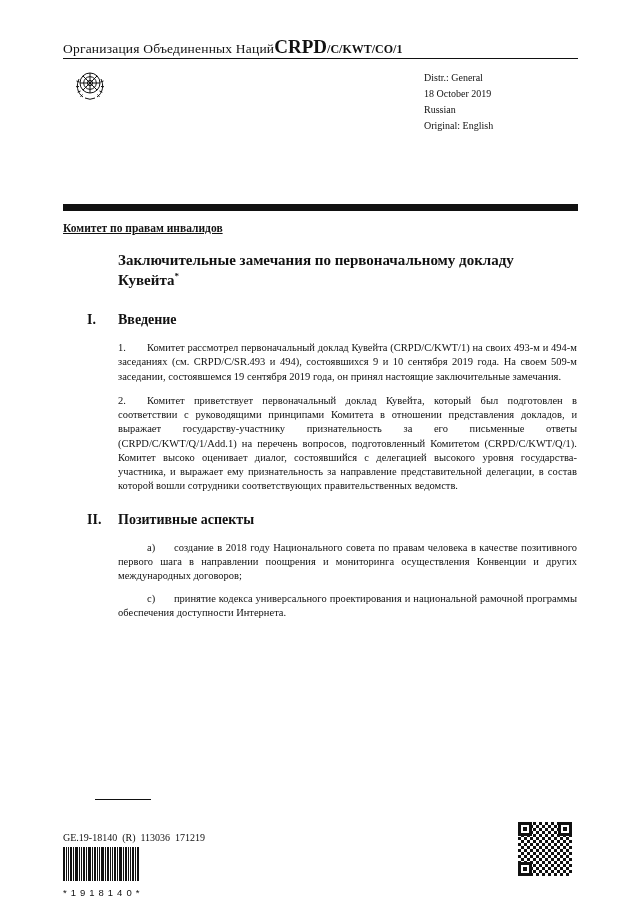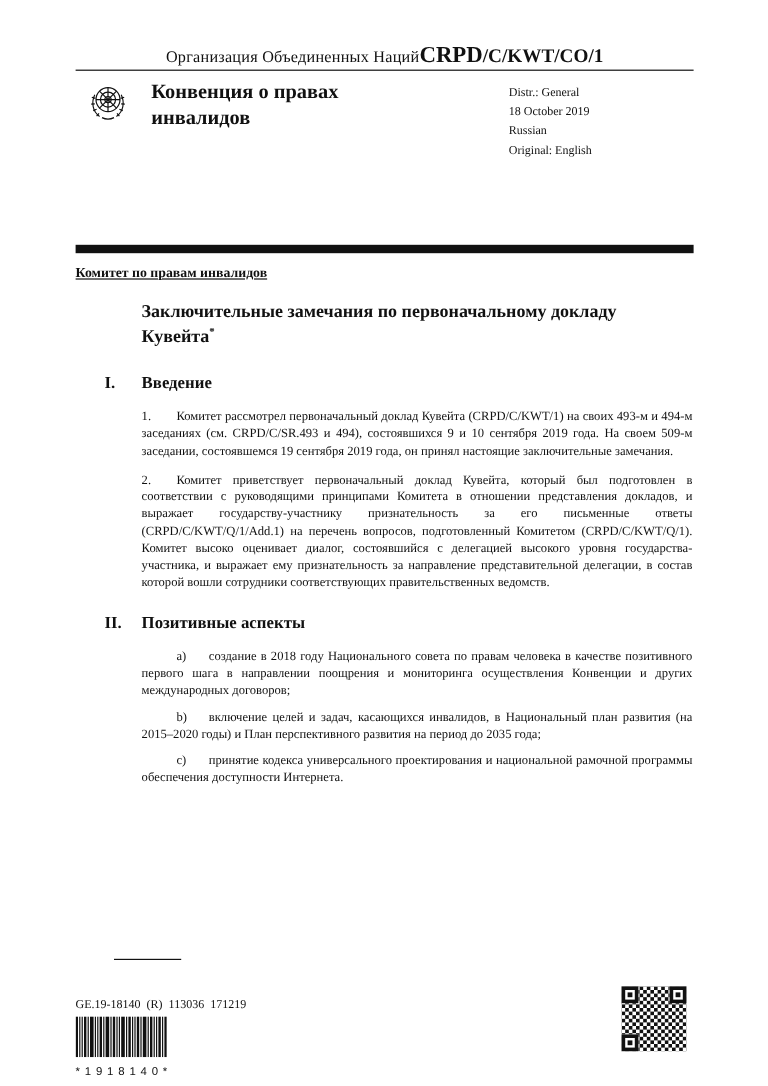--- a/index.html
+++ b/index.html
@@ -11,26 +11,26 @@
     background: #ffffff;
     font-family: "Liberation Serif", "DejaVu Serif", serif;
     color: #111;
     overflow: hidden;
     box-shadow: 0 0 4px rgba(0,0,0,.25);
   }
 
   
   .top-row {
     position: absolute; left: 63px; right: 62px; top: 36px;
-    display: flex; justify-content: center; align-items: baseline;
+    display: flex; justify-content: flex-start; align-items: baseline;
   }
   .org-name { font-size: 13.5px; letter-spacing: .2px; }
   .doc-symbol { white-space: nowrap; font-weight: bold; }
   .doc-symbol .big { font-size: 19px; }
-  .doc-symbol .small { font-size: 16px; }
+  .doc-symbol .small { font-size: 12px; }
   .header-rule { position: absolute; left: 63px; right: 62px; top: 58px; border-top: 1px solid #111; }
 
   .emblem { position: absolute; left: 68px; top: 64px; width: 44px; height: 44px; }
   .masthead-title {
     position: absolute; left: 126px; top: 66px; width: 210px;
     font-size: 17px; font-weight: bold; line-height: 1.25; margin: 0;
   }
   .distr-block { position: absolute; left: 424px; top: 70px; font-size: 10px; line-height: 1.6; }
 
   .black-bar { position: absolute; left: 63px; right: 62px; top: 204px; height: 7px; background: #111; }
@@ -105,21 +105,20 @@
         <line x1="29.1" y1="11.9" x2="14.9" y2="26.1"></line>
         <path d="M11 15 C8 21 9 29 15 33"></path>
         <path d="M33 15 C36 21 35 29 29 33"></path>
         <path d="M11.5 18 l-3 -1 M11 22.5 l-3 .2 M12.5 27 l-2.8 1.2 M14.5 30.5 l-2 2.2"></path>
         <path d="M32.5 18 l3 -1 M33 22.5 l3 .2 M31.5 27 l2.8 1.2 M29.5 30.5 l2 2.2"></path>
         <path d="M17 34 q5 2.5 10 0"></path>
       </g>
     </svg>
   </div>
 
-  <h1 class="masthead-title">Конвенция о правах инвалидов</h1>
 
   <div class="distr-block">
     <div>Distr.: General</div>
     <div>18 October 2019</div>
     <div>Russian</div>
     <div>Original: English</div>
   </div>
 
   <div class="black-bar"></div>
 
@@ -133,21 +132,20 @@
 
     <p class="para"><span class="pnum">1.</span><span>Комитет рассмотрел первоначальный доклад Кувейта (CRPD/C/KWT/1) на своих 493-м и 494-м заседаниях (см. CRPD/C/SR.493 и 494), состоявшихся 9 и 10 сентября 2019 года. На своем 509-м заседании, состоявшемся 19 сентября 2019 года, он принял настоящие заключительные замечания.</span></p>
 
     <p class="para"><span class="pnum">2.</span><span>Комитет приветствует первоначальный доклад Кувейта, который был подготовлен в соответствии с руководящими принципами Комитета в отношении представления докладов, и выражает государству-участнику признательность за его письменные ответы (CRPD/C/KWT/Q/1/Add.1) на перечень вопросов, подготовленный Комитетом (CRPD/C/KWT/Q/1). Комитет высоко оценивает диалог, состоявшийся с делегацией высокого уровня государства-участника, и выражает ему признательность за направление представительной делегации, в состав которой вошли сотрудники соответствующих правительственных ведомств.</span></p>
 
     <h3 class="sec"><span class="secnum">II.</span><span>Позитивные аспекты</span></h3>
 
 
     <p class="subitem"><span class="snum">a)</span><span>создание в 2018 году Национального совета по правам человека в качестве позитивного первого шага в направлении поощрения и мониторинга осуществления Конвенции и других международных договоров;</span></p>
 
-    <p class="subitem"><span class="snum">b)</span><span>включение целей и задач, касающихся инвалидов, в Национальный план развития (на 2015–2020 годы) и План перспективного развития на период до 2035 года;</span></p>
 
     <p class="subitem"><span class="snum">c)</span><span>принятие кодекса универсального проектирования и национальной рамочной программы обеспечения доступности Интернета.</span></p>
 
   </div>
 
   <div class="fn-sep"></div>
 
   <div class="ge-number">GE.19-18140  (R)  113036  171219</div>
 
   <div class="barcode-wrap">

